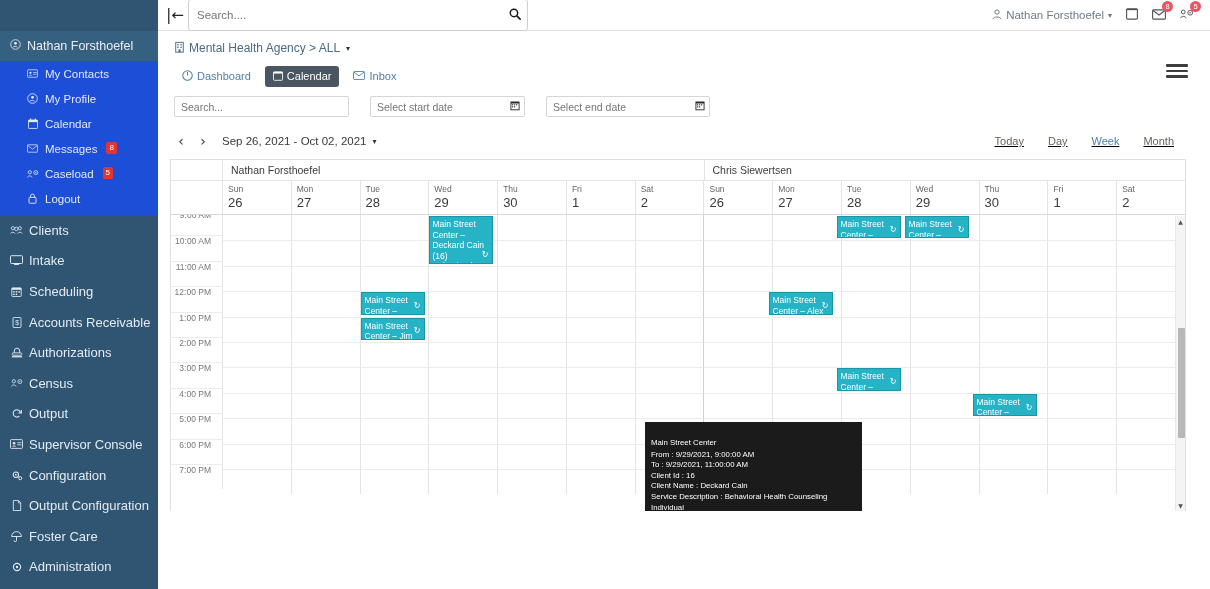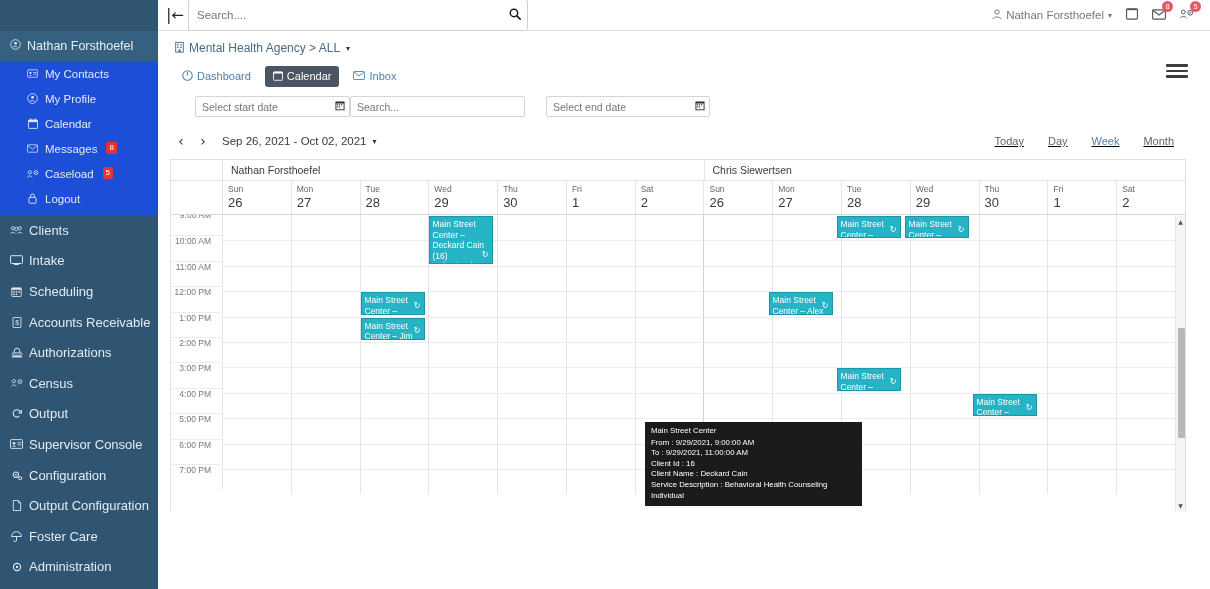--- a/index.html
+++ b/index.html
@@ -221,21 +221,21 @@
     font-family: "DejaVu Sans", sans-serif;
   }
 
   
   #tooltip {
     position: absolute;
     left: 474px; top: 262px;
     width: 217px; 
     background: #1b1b1b; color: #fff;
     font-size: 7.8px; line-height: 10.6px;
-    padding: 4px 6px 5px 6px;
+    padding: 16px 6px 5px 6px;
     z-index: 50;
     font-family: "Liberation Sans", sans-serif;
   }
   #tooltip .tt-ttl { margin-bottom: 1px; }
 
   
   #vscroll {
     position: absolute; right: 0; top: 56px; width: 10px; bottom: 0;
     background: #f4f4f4; border-left: 1px solid #e8e8e8;
   }
@@ -551,36 +551,36 @@
       <span>Inbox</span>
     </div>
     <div class="hamburger">
       <span></span>
       <span></span>
       <span></span>
     </div>
   </div>
 
   <div id="filterrow">
+    <div class="fld" id="f-search">
+      <input placeholder="Search..." style="">
+    </div>
     <div class="fld" id="f-start">
       <input placeholder="Select start date" style="">
       <span class="cal-ico">
         <svg width="10" height="11" viewBox="0 0 13 14">
             <rect x="0.6" y="1.8" width="11.8" height="11.4" fill="#2b2b2b"></rect>
             <rect x="1.8" y="4.4" width="9.4" height="7.6" fill="#fff"></rect>
             <rect x="2.6" y="5.4" width="1.6" height="1.4" fill="#2b2b2b"></rect>
             <rect x="5.2" y="5.4" width="1.6" height="1.4" fill="#2b2b2b"></rect>
             <rect x="7.8" y="5.4" width="1.6" height="1.4" fill="#2b2b2b"></rect>
             <rect x="2.6" y="8" width="1.6" height="1.4" fill="#2b2b2b"></rect>
             <rect x="5.2" y="8" width="1.6" height="1.4" fill="#2b2b2b"></rect>
           </svg>
       </span>
-    </div>
-    <div class="fld" id="f-search">
-      <input placeholder="Search..." style="">
     </div>
     <div class="fld" id="f-end">
       <input placeholder="Select end date" style="">
       <span class="cal-ico">
         <svg width="10" height="11" viewBox="0 0 13 14">
             <rect x="0.6" y="1.8" width="11.8" height="11.4" fill="#2b2b2b"></rect>
             <rect x="1.8" y="4.4" width="9.4" height="7.6" fill="#fff"></rect>
             <rect x="2.6" y="5.4" width="1.6" height="1.4" fill="#2b2b2b"></rect>
             <rect x="5.2" y="5.4" width="1.6" height="1.4" fill="#2b2b2b"></rect>
             <rect x="7.8" y="5.4" width="1.6" height="1.4" fill="#2b2b2b"></rect>

